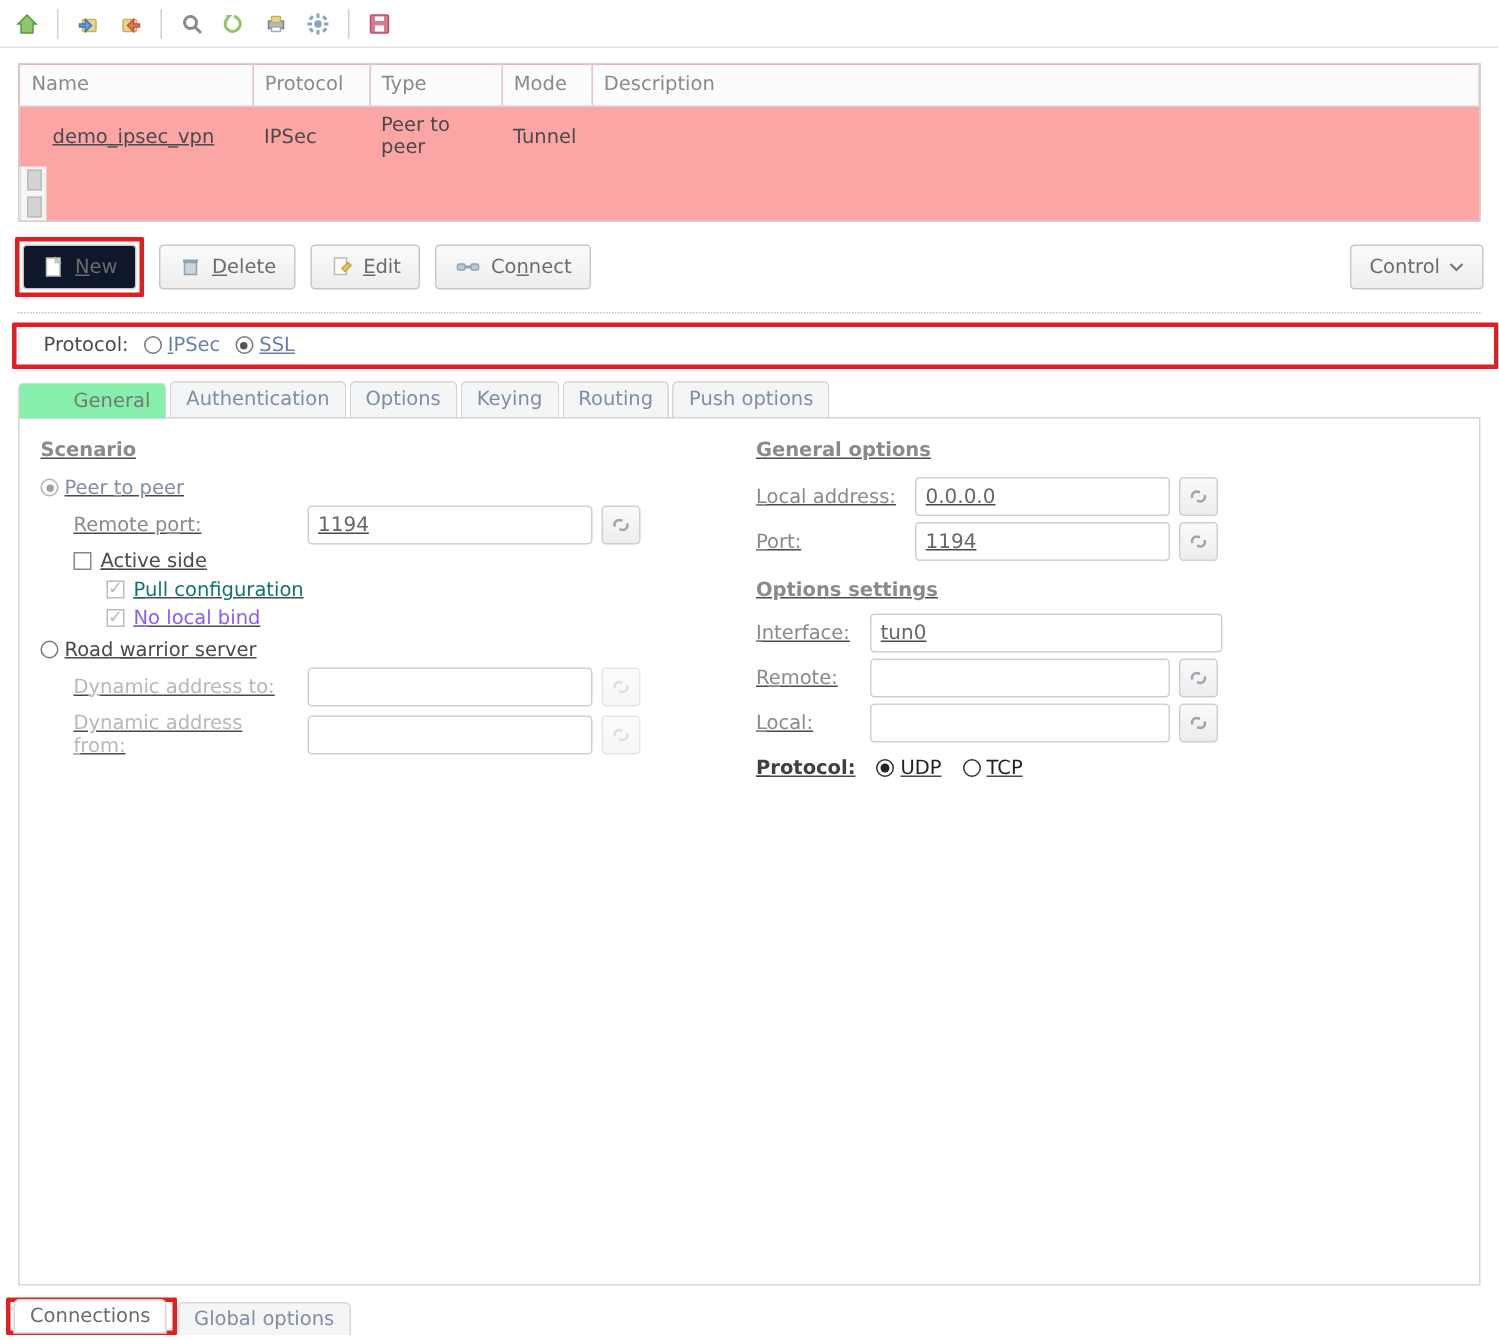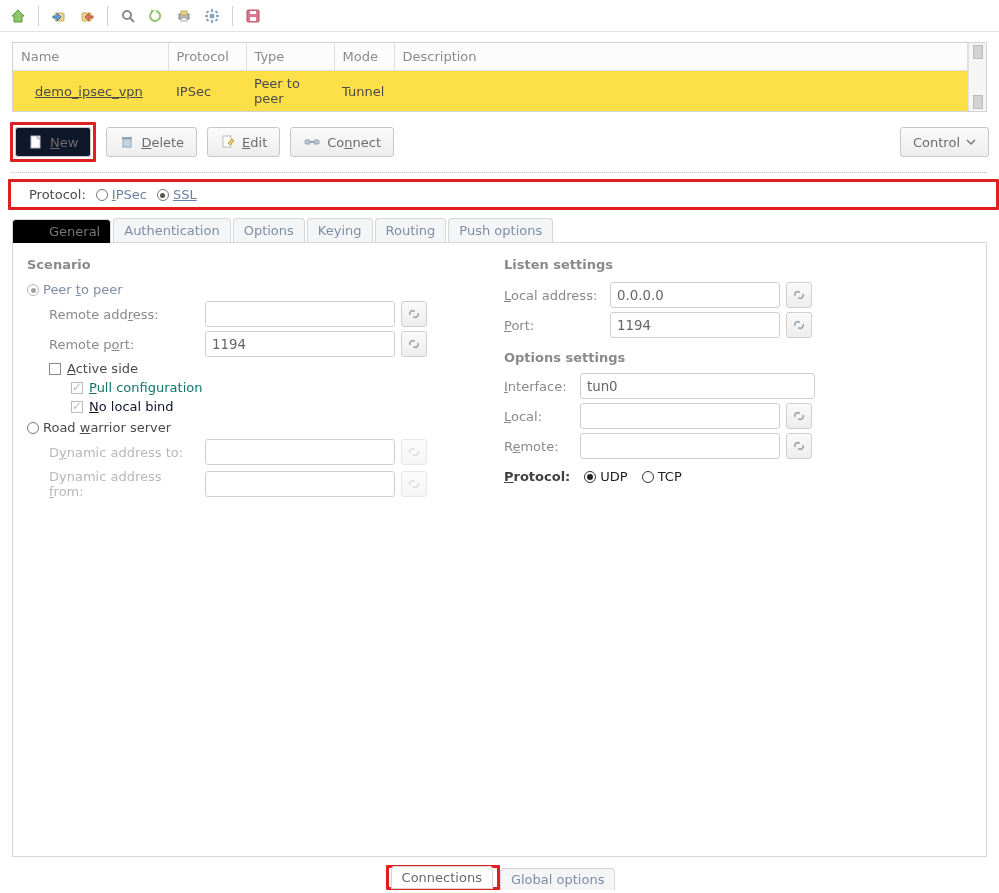--- a/index.html
+++ b/index.html
@@ -13,21 +13,21 @@
     border-bottom: 1px solid #e3e3e3;
   }
   .toolbar .sep { width: 1px; height: 20px; background: #d0d0d0; margin: 0 4px; }
   .tb-btn {
     width: 24px; height: 24px; border-radius: 3px; display: flex; align-items: center; justify-content: center;
     cursor: pointer;
   }
   
   .table-shell { padding: 10px 12px 4px 12px; }
   .table-box {
-    border: 1px solid #d2d2d2; display: flex; background: #fde047;
+    border: 1px solid #d2d2d2; display: flex; background: #fca5a5; flex-direction: column;
   }
   table.vpn { border-collapse: collapse; width: 100%; table-layout: fixed; }
   table.vpn th {
     text-align: left; font-weight: normal; color: #8a8a8a;
     padding: 6px 8px; border-right: 1px solid #e0e0e0; border-bottom: 1px solid #e0e0e0;
     background: #fcfcfc; position: relative;
   }
   table.vpn td { padding: 5px 8px; }
   table.vpn tr.sel td { background: #a8b3bf; color: #fff; }
   .scroll-col {
@@ -58,24 +58,24 @@
     background:#fff;
   }
   .radio-disc.on::after { content:""; position:absolute; inset:2.5px; border-radius:50%; background:#555; }
   
   .tabs-row { display: flex; align-items: flex-end; margin: 8px 12px 0 12px; gap: 2px; }
   .tab {
     padding: 4px 10px; border: 1px solid #d6d6d6; border-bottom: none;
     border-top-left-radius: 4px; border-top-right-radius: 4px;
     background: #f4f5f6; color: #7e8ea6; cursor: pointer; font-size: 13px;
   }
-  .tab.active { background: #000000; color: #777; position: relative; top: 1px; padding-left: 36px; }
+  .tab.active { background: #86efac; color: #777; position: relative; top: 1px; padding-left: 36px; }
   .tab-body {
     border: 1px solid #d6d6d6; margin: 0 12px 8px 12px; flex: 1; padding: 14px 14px;
-    display: flex; gap: 9px;
+    display: flex; gap: 9px; text-decoration: underline;
   }
   
   .panel { flex: 1; }
   .panel-title { font-weight: bold; color: #8a8a8a; margin-bottom: 10px; }
   .section-sub { font-weight: bold; color: #8a8a8a; margin: 12px 0 8px 0; }
   .field-row { display: flex; align-items: center; gap: 6px; margin: 4px 0; }
   .field-row .lbl { width: 150px; color: #8a8a8a; }
   .field-row .lbl.dis { color: #b8b8b8; }
   .field-row input[type=text] {
     height: 26px; border: 1px solid #cfcfcf; border-radius: 3px; padding: 2px 6px;
@@ -91,21 +91,21 @@
   .link-ico.dis { opacity: 0.5; }
   .chk { display:inline-block; width:12px;height:12px;border:1px solid #888;background:#fff;vertical-align:-2px;margin-right:6px;position:relative;}
   .chk.on::after{content:"✓"; position:absolute; top:-3px; left:0; font-size:12px; color:#777;}
   .chk.dis { border-color:#bbb; }
   .chk.dis.on::after{color:#bbb;}
   .indent { margin-left: 22px; }
   .black-proto { color: #404040; font-weight: bold; }
   .radio-black { width:12px;height:12px;border:1.5px solid #333;border-radius:50%;display:inline-block;vertical-align:-2px;position:relative;margin-right:4px;background:#fff;}
   .radio-black.on::after{content:"";position:absolute;inset:2px;border-radius:50%;background:#222;}
   
-  .bottom-area { margin-top: auto; display:flex; align-items:flex-end; padding-left:4px; margin-bottom:3px;justify-content:center; }
+  .bottom-area { margin-top: auto; display:flex; align-items:flex-end; padding-left:4px; margin-bottom:3px; }
   .btab {
     padding: 3px 10px; border:1px solid #d6d6d6;
     border-top-left-radius:4px;border-top-right-radius:4px;
     font-size:13px; margin-right:2px;
   }
   .btab.active { background:#fff; color:#6a6a6a; }
   .btab.other { background:#f4f5f6; color:#7e8ea6; border-bottom:none; }
   
   svg { display:block; }
 </style>
@@ -282,46 +282,37 @@
     <div class="panel-title">Scenario</div>
 
     <div class="field-row">
       <label style="color:#7e8ea6">
         <span class="radio-disc on" style="opacity:.55"></span>Peer <span class="ul">t</span>o peer
       </label>
     </div>
 
     <div class="indent">
       <div class="field-row">
-        <span class="lbl">Remote add<span class="ul">r</span>ess:</span>
-        <input type="text" class="inp-w" value="" style="">
-        <span class="link-ico">
-          <svg width="14" height="14" viewBox="0 0 14 14">
-              <path d="M3 8 A3 3 0 0 1 7 4 L8 4 M11 6 A3 3 0 0 1 7 10 L6 10" fill="none" stroke="#9aa6b3" stroke-width="1.6"></path>
-            </svg>
-        </span>
-      </div>
-      <div class="field-row">
         <span class="lbl">Remote p<span class="ul">o</span>rt:</span>
         <input type="text" class="inp-w" value="1194" style="">
         <span class="link-ico">
           <svg width="14" height="14" viewBox="0 0 14 14">
               <path d="M3 8 A3 3 0 0 1 7 4 L8 4 M11 6 A3 3 0 0 1 7 10 L6 10" fill="none" stroke="#9aa6b3" stroke-width="1.6"></path>
             </svg>
         </span>
       </div>
       <div class="field-row">
         <label><span class="chk"></span><span class="ul">A</span>ctive side</label>
       </div>
       <div class="indent">
         <div class="field-row">
           <label style="color:#0f766e"><span class="chk dis on"></span><span class="ul">P</span>ull configuration</label>
         </div>
         <div class="field-row">
-          <label style="color:#0f172a"><span class="chk dis on"></span><span class="ul">N</span>o local bind</label>
+          <label style="color:#8b5cf6"><span class="chk dis on"></span><span class="ul">N</span>o local bind</label>
         </div>
       </div>
     </div>
 
     <div class="field-row" style="margin-top:6px">
       <label>
         <span class="radio-disc"></span>Road <span class="ul">w</span>arrior server
       </label>
     </div>
     <div class="indent">
@@ -340,21 +331,21 @@
         <span class="link-ico dis">
           <svg width="14" height="14" viewBox="0 0 14 14">
               <path d="M3 8 A3 3 0 0 1 7 4 L8 4 M11 6 A3 3 0 0 1 7 10 L6 10" fill="none" stroke="#b8c0c8" stroke-width="1.6"></path>
             </svg>
         </span>
       </div>
     </div>
   </div>
 
   <div class="panel">
-    <div class="panel-title">Listen settings</div>
+    <div class="panel-title">General options</div>
     <div class="field-row">
       <span class="lbl" style="width:100px"><span class="ul">L</span>ocal address:</span>
       <input type="text" class="inp-r" style="width: 170px;" value="0.0.0.0">
       <span class="link-ico">
         <svg width="14" height="14" viewBox="0 0 14 14">
             <path d="M3 8 A3 3 0 0 1 7 4 L8 4 M11 6 A3 3 0 0 1 7 10 L6 10" fill="none" stroke="#9aa6b3" stroke-width="1.6"></path>
           </svg>
       </span>
     </div>
     <div class="field-row">
@@ -366,37 +357,37 @@
           </svg>
       </span>
     </div>
 
     <div class="section-sub">Options settings</div>
     <div class="field-row">
       <span class="lbl" style="width:70px"><span class="ul">I</span>nterface:</span>
       <input type="text" style="width: 235px; height: 26px; border: 1px solid rgb(207, 207, 207); border-radius: 3px; padding: 2px 6px;" value="tun0">
     </div>
     <div class="field-row">
+      <span class="lbl" style="width:70px">R<span class="ul">e</span>mote:</span>
+      <input type="text" class="inp-r" value="" style="">
+      <span class="link-ico">
+        <svg width="14" height="14" viewBox="0 0 14 14">
+            <path d="M3 8 A3 3 0 0 1 7 4 L8 4 M11 6 A3 3 0 0 1 7 10 L6 10" fill="none" stroke="#9aa6b3" stroke-width="1.6"></path>
+          </svg>
+      </span>
+    </div>
+    <div class="field-row">
       <span class="lbl" style="width:70px"><span class="ul">L</span>ocal:</span>
       <input type="text" class="inp-r" value="" style="">
       <span class="link-ico">
         <svg width="14" height="14" viewBox="0 0 14 14">
             <path d="M3 8 A3 3 0 0 1 7 4 L8 4 M11 6 A3 3 0 0 1 7 10 L6 10" fill="none" stroke="#9aa6b3" stroke-width="1.6"></path>
           </svg>
       </span>
     </div>
-    <div class="field-row">
-      <span class="lbl" style="width:70px">R<span class="ul">e</span>mote:</span>
-      <input type="text" class="inp-r" value="" style="">
-      <span class="link-ico">
-        <svg width="14" height="14" viewBox="0 0 14 14">
-            <path d="M3 8 A3 3 0 0 1 7 4 L8 4 M11 6 A3 3 0 0 1 7 10 L6 10" fill="none" stroke="#9aa6b3" stroke-width="1.6"></path>
-          </svg>
-      </span>
-    </div>
     <div class="field-row" style="margin-top:10px;gap:14px">
       <span class="black-proto"><span class="ul">P</span>rotocol:</span>
       <label style="color:#222"><span class="radio-black on" id="rb-udp"></span><span>UDP</span></label>
       <label style="color:#222"><span class="radio-black" id="rb-tcp"></span><span>TCP</span></label>
     </div>
   </div>
 </div>
 
 <div class="bottom-area">
   <span class="redbox">

